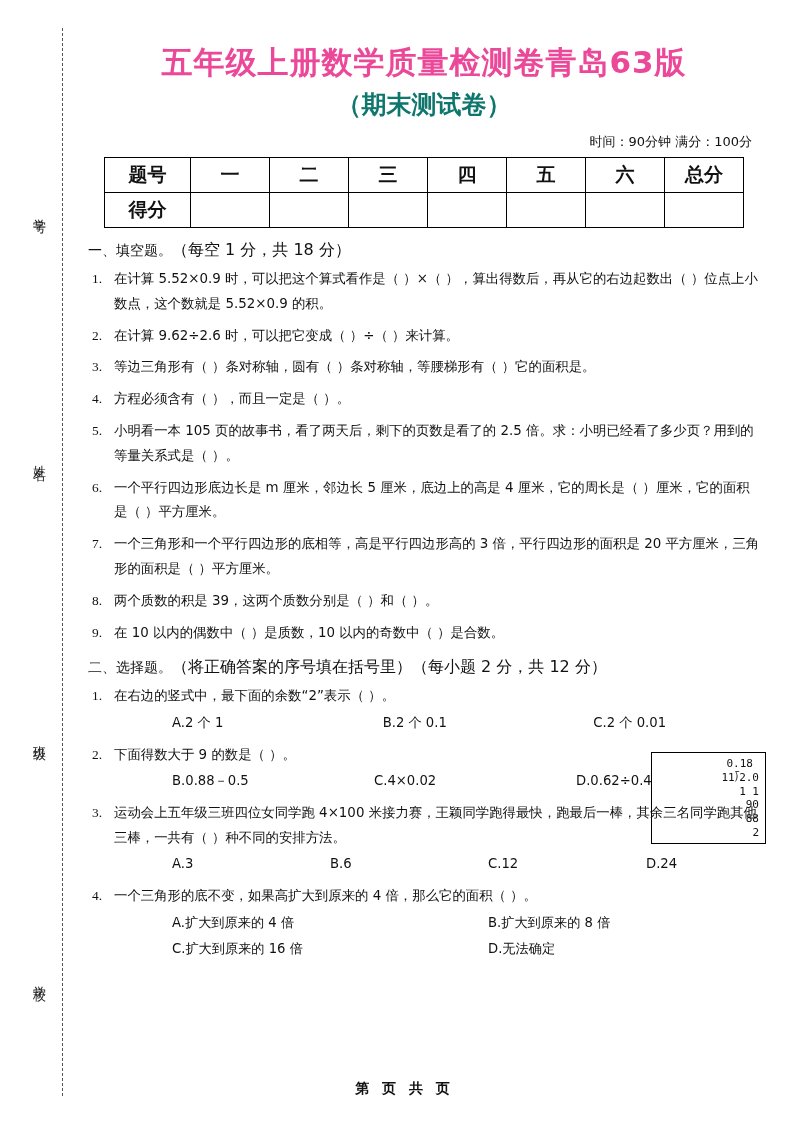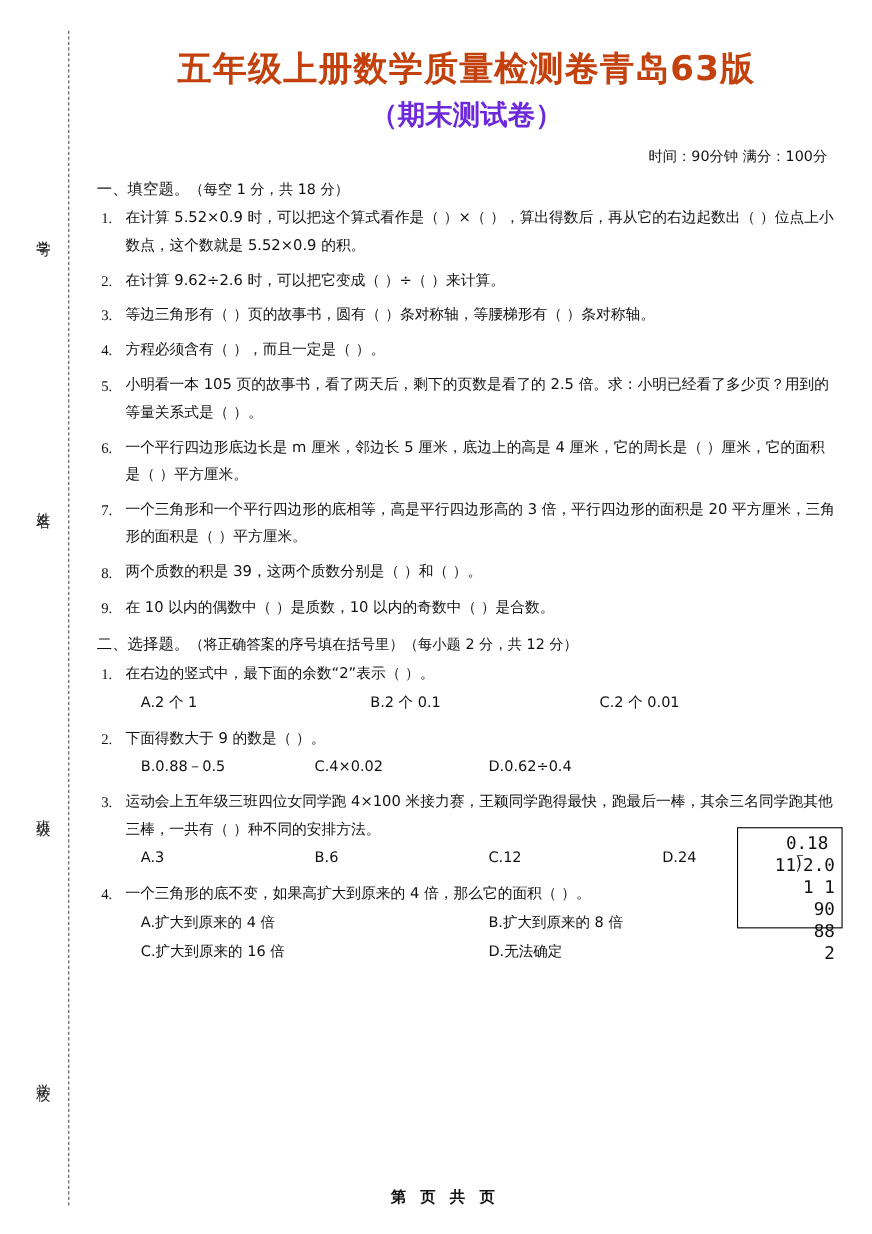--- a/index.html
+++ b/index.html
@@ -52,29 +52,29 @@
     padding: 30px 18px 0 10px;
   }
 
   h1.title {
     font-family: "DejaVu Sans", sans-serif;
     font-weight: bold;
     font-size: 31px;
     text-align: center;
     margin: 12px 0 2px 0;
     letter-spacing: 1px;
-    color: #c2410c;
+    color: #ec4899;
   }
   h2.subtitle {
     font-family: "DejaVu Sans", sans-serif;
     font-weight: bold;
     font-size: 25px;
     text-align: center;
     margin: 4px 0 6px 0;
-    color: #6d28d9;
+    color: #0f766e;
   }
 
   .meta {
     text-align: right;
     font-size: 13px;
     margin: 12px 8px 6px 0;
     font-family: "DejaVu Sans", sans-serif;
   }
 
   table.score {
@@ -93,21 +93,21 @@
   }
   table.score td.head { width: 86px; }
 
   .section-head {
     font-size: 14px;
     font-family: "DejaVu Sans", sans-serif;
     margin: 12px 0 6px 0;
     font-weight: normal;
   }
   .section-head .small {
-    font-size: 13px;
+    font-size: 16px;
   }
 
   ol.qlist {
     list-style: none;
     margin: 0;
     padding: 0;
   }
   ol.qlist > li {
     margin: 0 0 7px 0;
     padding-left: 26px;
@@ -124,36 +124,36 @@
     font-size: 13.4px;
   }
   .qtext { display: block; }
 
   .choices {
     display: flex;
     font-size: 13.2px;
     font-family: "DejaVu Sans", sans-serif;
     margin-top: 2px;
   }
-  .choices span { display: inline-block; }
+  .choices span { display: inline-block; margin-left: 44px; }
   .choices.c3 span { width: 33%; }
   .choices.c4 span { width: 25%; }
   .choices.c2 span { width: 50%; }
   .choices.indent { padding-left: 14px; }
 
   
   .division-box {
     position: absolute;
     right: 12px;
     top: 752px;
-    width: 96px;
+    width: 115px;
     height: 92px;
     border: 1px solid #000;
     font-family: "DejaVu Sans Mono", monospace;
-    font-size: 16px;
+    font-size: 11px;
     line-height: 1.25;
     padding: 4px 6px;
   }
   .division-box .row { text-align: right; white-space: pre; }
   .division-box .quot { padding-right: 6px; }
 
   .footer {
     position: absolute;
     left: 16px;
     right: 0;
@@ -176,37 +176,61 @@
   <div class="v-label n4">学校：</div>
 </div>
 
 <div class="page">
 
   <h1 class="title">五年级上册数学质量检测卷青岛63版</h1>
   <h2 class="subtitle">（期末测试卷）</h2>
 
   <div class="meta">时间：90分钟  满分：100分</div>
 
+  <table class="score">
+    <tbody>
+        <tr>
+      <td class="head">题号</td>
+      <td>一</td>
+      <td>二</td>
+      <td>三</td>
+      <td>四</td>
+      <td>五</td>
+      <td>六</td>
+      <td>总分</td>
+    </tr>
+    <tr>
+      <td class="head">得分</td>
+      <td></td>
+      <td></td>
+      <td></td>
+      <td></td>
+      <td></td>
+      <td></td>
+      <td></td>
+    </tr>
+  </tbody>
+    </table>
 
   <div class="section-head">
     <span>一、填空题。</span><span class="small">（每空 1 分，共 18 分）</span>
   </div>
 
   <ol class="qlist">
     <li>
         <span class="num">1.</span>
         <span class="qtext">在计算 5.52×0.9 时，可以把这个算式看作是（      ）×（      ），算出得数后，再从它的右边起数出（      ）位点上小数点，这个数就是 5.52×0.9 的积。</span>
       </li>
     <li>
         <span class="num">2.</span>
         <span class="qtext">在计算 9.62÷2.6 时，可以把它变成（      ）÷（      ）来计算。</span>
       </li>
     <li>
         <span class="num">3.</span>
-        <span class="qtext">等边三角形有（      ）页的故事书，圆有（      ）条对称轴，等腰梯形有（      ）条对称轴。</span>
+        <span class="qtext">等边三角形有（      ）条对称轴，圆有（      ）条对称轴，等腰梯形有（      ）它的面积是。</span>
       </li>
     <li>
         <span class="num">4.</span>
         <span class="qtext">方程必须含有（      ），而且一定是（      ）。</span>
       </li>
     <li>
         <span class="num">5.</span>
         <span class="qtext">小明看一本 105 页的故事书，看了两天后，剩下的页数是看了的 2.5 倍。求：小明已经看了多少页？用到的等量关系式是（                                   ）。</span>
       </li>
     <li>

